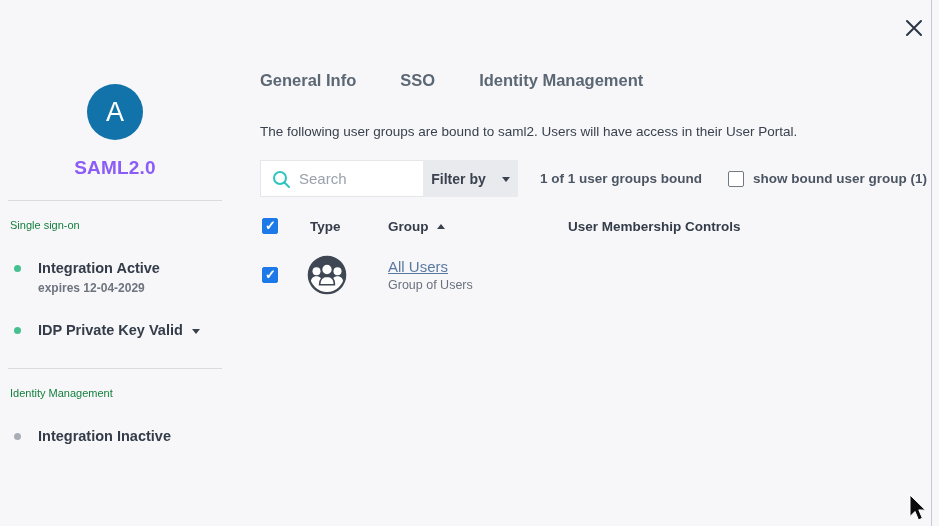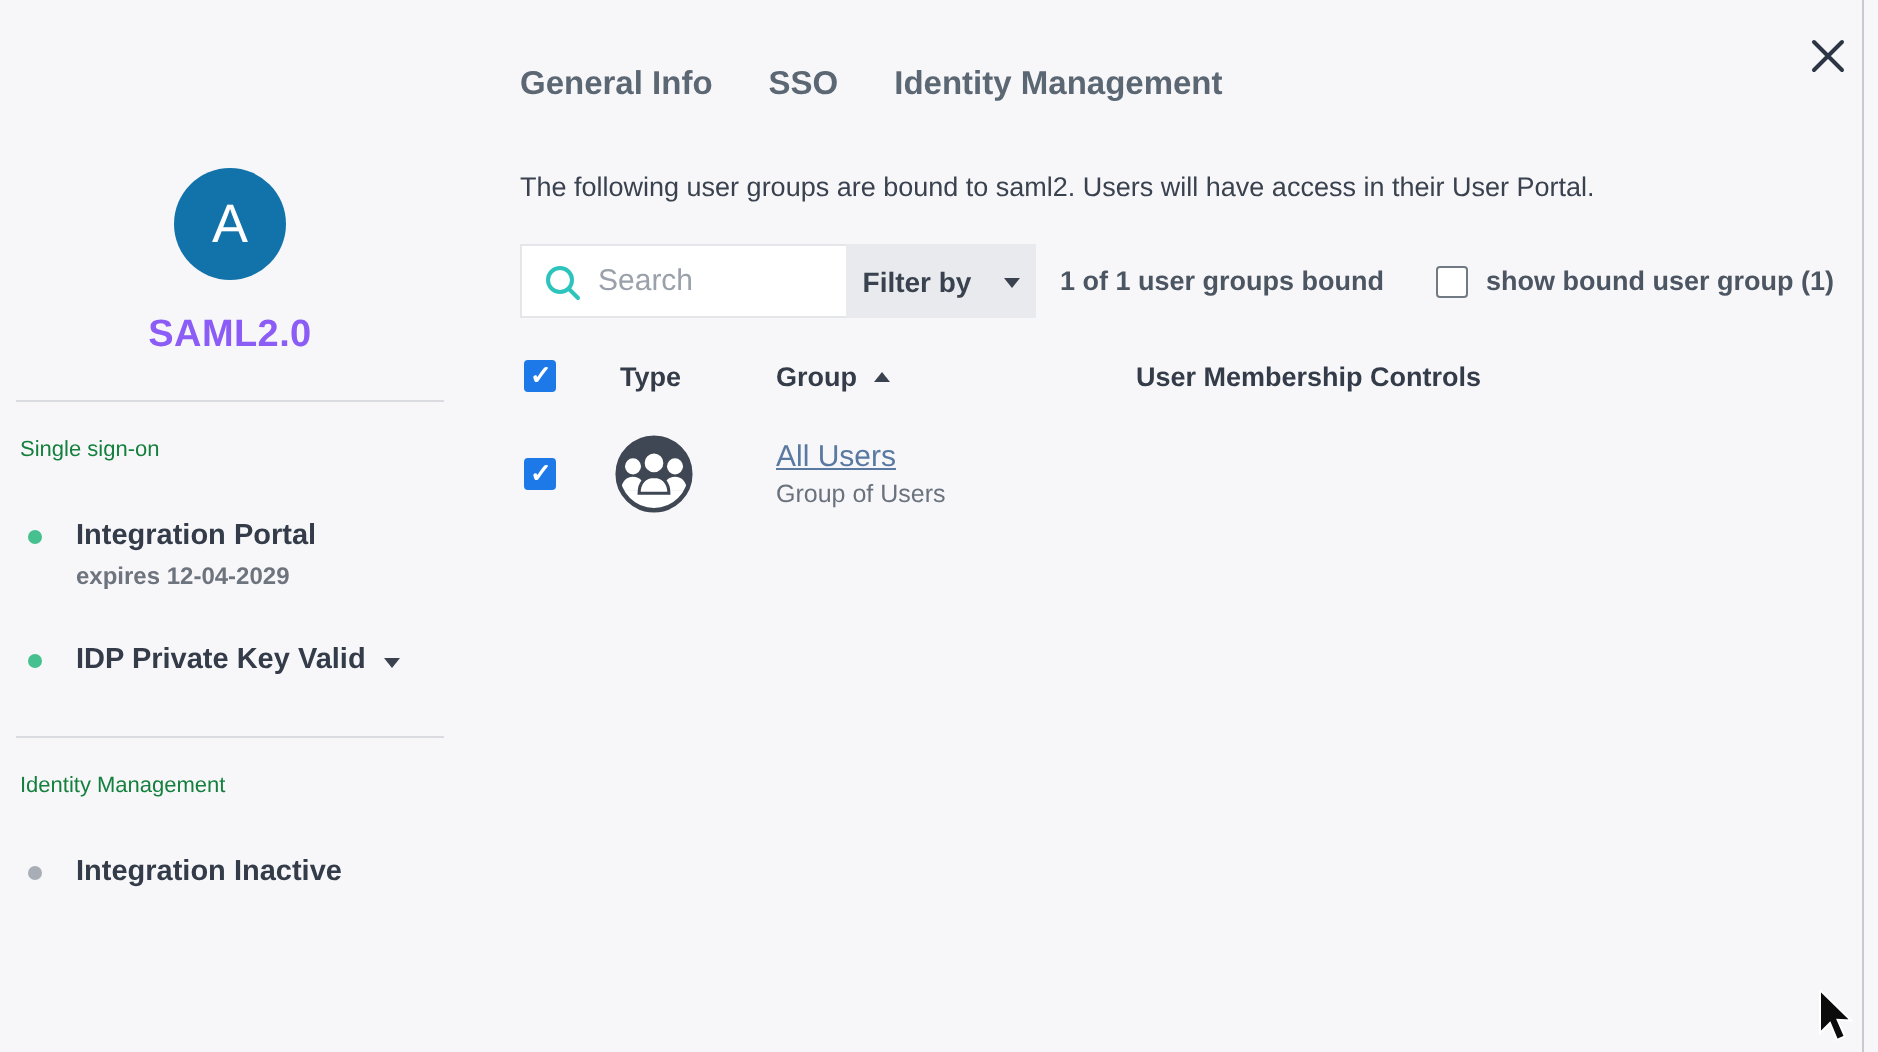--- a/index.html
+++ b/index.html
@@ -33,37 +33,37 @@
   .bullet { width:7px; height:7px; border-radius:50%; flex:0 0 auto; margin-right:17px; }
   .bullet.green { background:#46c08f; }
   .bullet.gray  { background:#a9aeb6; }
   .status-label { font-size:14.5px; font-weight:700; color:#333c48; }
   .caret-down { width:0; height:0; border-left:4.5px solid transparent; border-right:4.5px solid transparent;
                 border-top:5.5px solid #39424e; margin-left:9px; transform:translateY(1px); }
   .status-sub { margin:5px 0 0 38px; font-size:12px; color:#6d747e;font-weight:bold; }
 
   
   .main { position:absolute; left:260px; top:0; width:660px; }
-  .tabs { margin-top:33px; display:flex; gap:28px; align-items:flex-start; }
+  .tabs { margin-top:71px; display:flex; gap:44px; align-items:flex-start; }
   .tab { font-size:16.5px; font-weight:700; color:#5c6774; padding-bottom:10px; cursor:pointer; white-space:nowrap; }
   .tab.active { color:#28313d; border-bottom:3px solid #3fc6c1; }
 
   .description { margin-top:24px; font-size:13.5px; color:#39424e; }
 
   .toolbar { margin-top:21px; display:flex; align-items:center; height:37px; }
   .search-wrap { display:flex; width:258px; height:37px; flex:0 0 auto; }
   .search-box { position:relative; flex:1; background:#fff; border:1px solid #e4e6ea; border-right:none; }
   .search-box svg { position:absolute; left:11px; top:9px; }
   .search-input { width:100%; height:100%; border:none; outline:none; background:transparent;
                   padding-left:38px; font-size:15px; font-family:"Liberation Sans", sans-serif; color:#39424e; }
   .search-input::placeholder { color:#9aa1ab; }
   .filter-btn { width:95px; background:#e8eaed; border:none; cursor:pointer;
                 display:flex; align-items:center; justify-content:center; gap:7px;
                 font-family:"Liberation Sans", sans-serif; font-size:14px; font-weight:700; color:#39424e; }
-  .count { margin-left:12px; font-size:13.5px; font-weight:700; color:#4c5562; white-space:nowrap; }
+  .count { margin-left:22px; font-size:13.5px; font-weight:700; color:#4c5562; white-space:nowrap; }
   .show-bound { margin-left:26px; display:flex; align-items:center; gap:9px; cursor:pointer; }
   .show-bound-label { font-size:13.5px; font-weight:700; color:#4c5562; white-space:nowrap; }
 
   .checkbox { width:16px; height:16px; border-radius:2px; flex:0 0 auto; cursor:pointer;
               border:1.5px solid #717983; background:#fff; position:relative; }
   .checkbox.checked { background:#1d79e8; border-color:#1d79e8; }
   .checkbox.checked::after { content:"✓"; position:absolute; left:2px; top:-1px;
                              color:#fff; font-size:13px; font-weight:700; }
 
   .table-head { margin-top:14px; height:30px; display:flex; align-items:center; }
@@ -101,21 +101,21 @@
     <div class="avatar">
       <span>A</span>
     </div>
     <div class="app-title">SAML2.0</div>
 
     <hr class="divider d1">
 
     <h3 class="section-heading">Single sign-on</h3>
     <div class="status-item first">
       <span class="bullet green"></span>
-      <span class="status-label">Integration Portal</span>
+      <span class="status-label">Integration Active</span>
     </div>
     <div class="status-sub">expires 12-04-2029</div>
     <div class="status-item">
       <span class="bullet green"></span>
       <span class="status-label">IDP Private Key Valid</span>
       <span class="caret-down"></span>
     </div>
 
     <hr class="divider d2">
 

